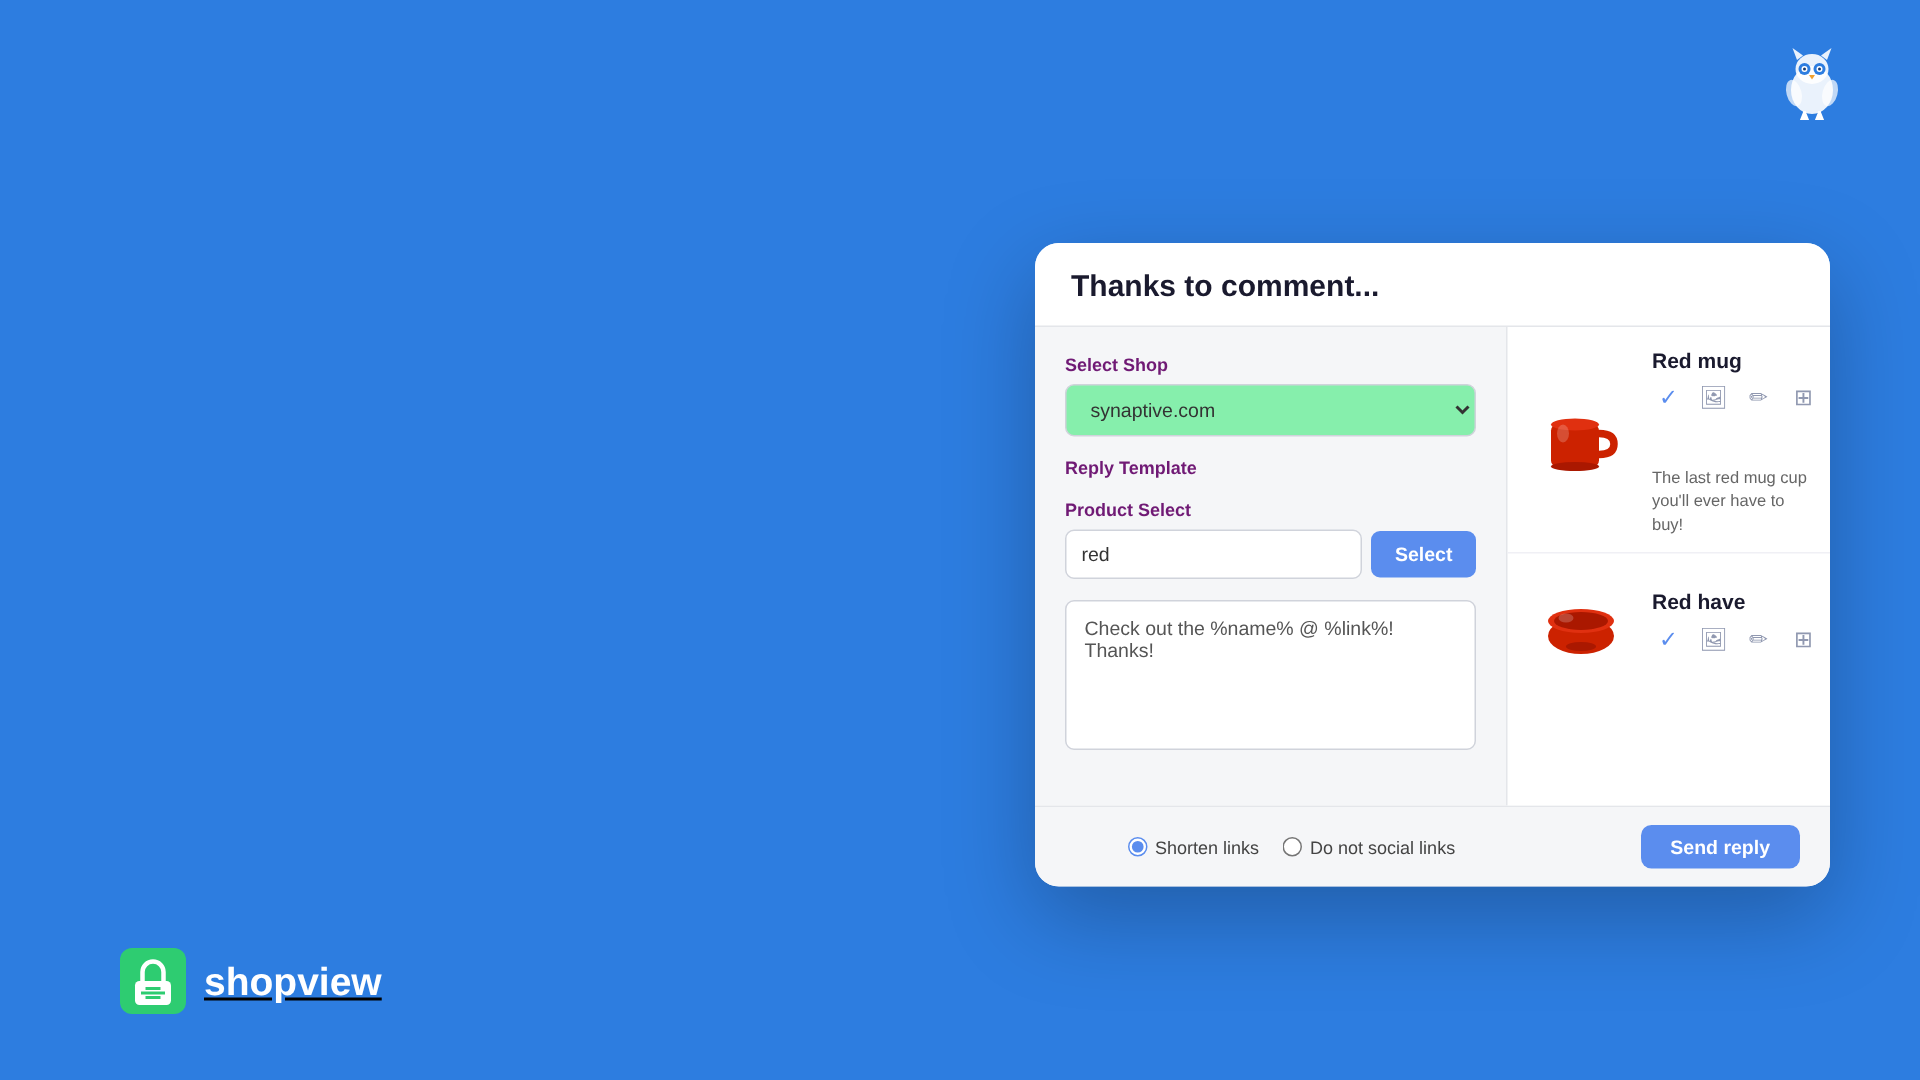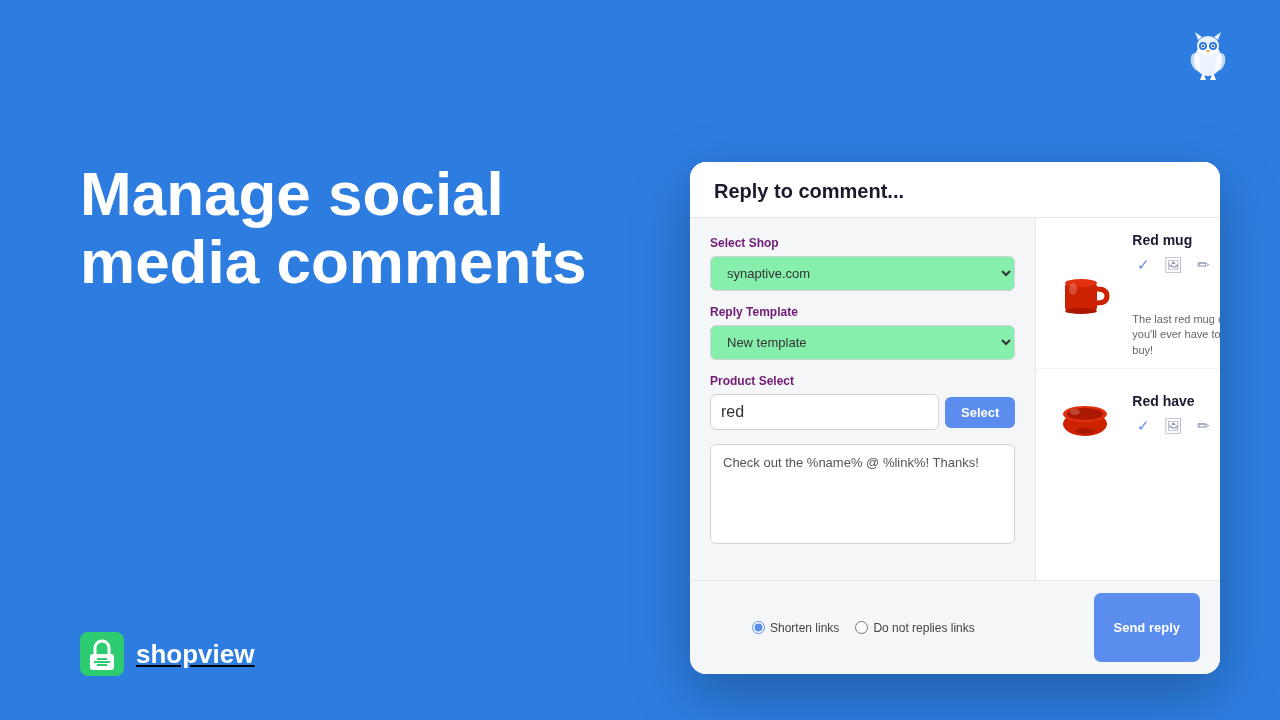--- a/index.html
+++ b/index.html
@@ -138,21 +138,21 @@
       gap: 6px;
       align-items: center;
     }
 
     .search-input {
       flex: 1;
       padding: 8px 10px;
       border: 1px solid #d0d3db;
       border-radius: 6px;
       background: #ffffff;
-      font-size: 16px;
+      font-size: 13px;
       color: #333;
     }
 
     .search-btn {
       padding: 8px 16px;
       background: #5b8dee;
       color: #fff;
       border: none;
       border-radius: 6px;
       font-size: 13px;
@@ -195,21 +195,21 @@
       display: flex;
       align-items: center;
       gap: 5px;
     }
 
     .radio-option input[type="radio"] {
       accent-color: #5b8dee;
     }
 
     .send-btn {
-      padding: 27px 20px;
+      padding: 7px 20px;
       background: #5b8dee;
       color: #fff;
       border: none;
       border-radius: 7px;
       font-size: 13px;
       font-weight: 600;
       cursor: pointer;
     }
 
     
@@ -324,21 +324,20 @@
       <line x1="19" y1="43" x2="17" y2="48" stroke="white" stroke-width="2" stroke-linecap="round"></line>
       <line x1="19" y1="43" x2="19" y2="48" stroke="white" stroke-width="2" stroke-linecap="round"></line>
       <line x1="19" y1="43" x2="21" y2="48" stroke="white" stroke-width="2" stroke-linecap="round"></line>
       <line x1="29" y1="43" x2="27" y2="48" stroke="white" stroke-width="2" stroke-linecap="round"></line>
       <line x1="29" y1="43" x2="29" y2="48" stroke="white" stroke-width="2" stroke-linecap="round"></line>
       <line x1="29" y1="43" x2="31" y2="48" stroke="white" stroke-width="2" stroke-linecap="round"></line>
     </svg>
   </div>
 
   <div class="left-content">
-    <h1 class="main-heading">Manage social media comments</h1>
   </div>
 
   <div class="brand-area">
     <div class="brand-icon">
       <svg viewBox="0 0 44 44" fill="none" xmlns="http://www.w3.org/2000/svg">
         <rect width="44" height="44" rx="8" fill="#2ecc71"></rect>
 
         <rect x="10" y="22" width="24" height="16" rx="3" fill="white"></rect>
 
         <path d="M15 22V16a7 7 0 0114 0v6" stroke="white" stroke-width="3" fill="none" stroke-linecap="round"></path>
@@ -347,41 +346,37 @@
         <line x1="17" y1="27" x2="27" y2="27" stroke="#2ecc71" stroke-width="2"></line>
         <line x1="17" y1="33" x2="27" y2="33" stroke="#2ecc71" stroke-width="2"></line>
       </svg>
     </div>
     <span class="brand-name">shopview</span>
   </div>
 
   <div class="ui-card">
 
     <div class="card-header">
-      <span class="card-title">Reply to comment...</span>
+      <span class="card-title">Thanks to comment...</span>
     </div>
 
     <div class="card-body">
 
       <div class="form-panel">
 
         <div class="form-group">
           <label class="form-label">Select Shop</label>
           <select class="form-select">
             <option>synaptive.com</option>
             <option>example.com</option>
           </select>
         </div>
 
         <div class="form-group">
           <label class="form-label">Reply Template</label>
-          <select class="form-select">
-            <option>New template</option>
-            <option>Template 1</option>
-          </select>
         </div>
 
         <div class="form-group">
           <label class="form-label">Product Select</label>
           <div class="search-row">
             <input type="text" class="search-input" value="red" style="">
             <button class="search-btn">Select</button>
           </div>
         </div>
 
@@ -450,19 +445,19 @@
     </div>
 
     <div class="card-footer">
       <div class="radio-group">
         <label class="radio-option">
           <input type="radio" name="link-option" checked="" style="">
           <span>Shorten links</span>
         </label>
         <label class="radio-option">
           <input type="radio" name="link-option" style="">
-          <span>Do not replies links</span>
+          <span>Do not social links</span>
         </label>
       </div>
       <button class="send-btn">Send reply</button>
     </div>
   </div>
 </div>
 
 </body></html>

